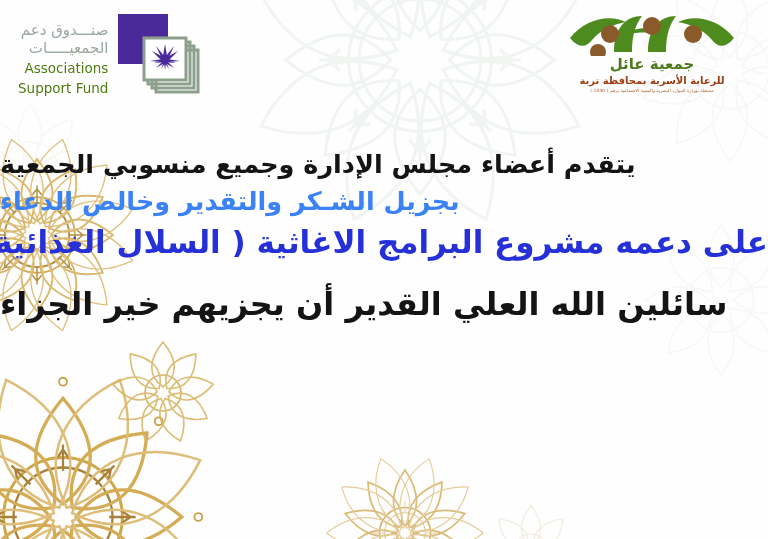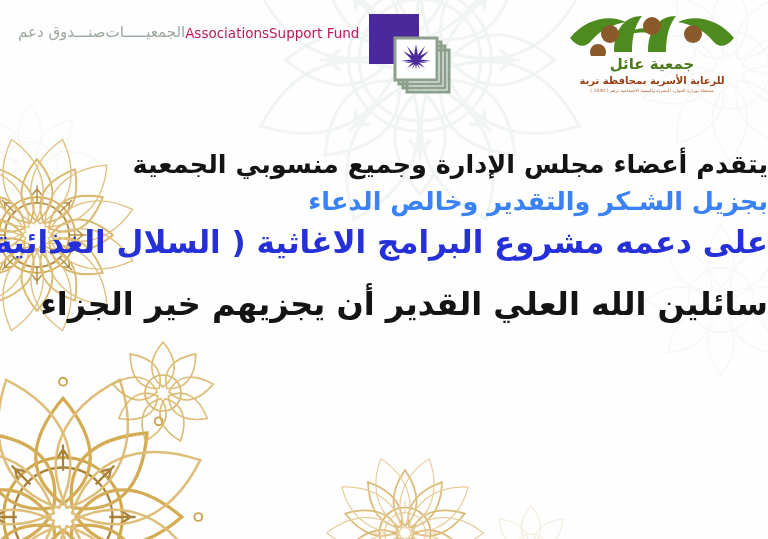--- a/index.html
+++ b/index.html
@@ -112,35 +112,35 @@
     direction: ltr;
   }
   .asf-mark {
     position: relative;
     width: 84px;
     height: 84px;
     flex: 0 0 auto;
   }
   .asf-wordmark {
     display: flex;
-    flex-direction: row;
+    flex-direction: column;
     align-items: flex-end;
     padding-top: 10px;
   }
   .asf-ar {
     color: #9aa79c;
     font-size: 15px;
     line-height: 1.18;
     letter-spacing: 0.5px;
     text-align: right;
     direction: rtl;
     white-space: nowrap;
   }
   .asf-en {
-    color: #be185d;
+    color: #4d7c0f;
     font-size: 13.5px;
     line-height: 1.26;
     text-align: right;
     direction: ltr;
     margin-top: 3px;
     white-space: nowrap;
   }
 
   
   .aael-logo {
@@ -180,21 +180,21 @@
     transform: scaleY(0.95);
     opacity: 0.92;
   }
 
   
   .body-text {
     position: absolute;
     top: 148px;
     left: 0;
     width: 768px;
-    text-align: right;
+    text-align: left;
     direction: rtl;
     z-index: 5;
   }
   .line {
     font-weight: bold;
     line-height: 1.30;
     white-space: nowrap;
   }
   .line-1 {
     color: #141414;

